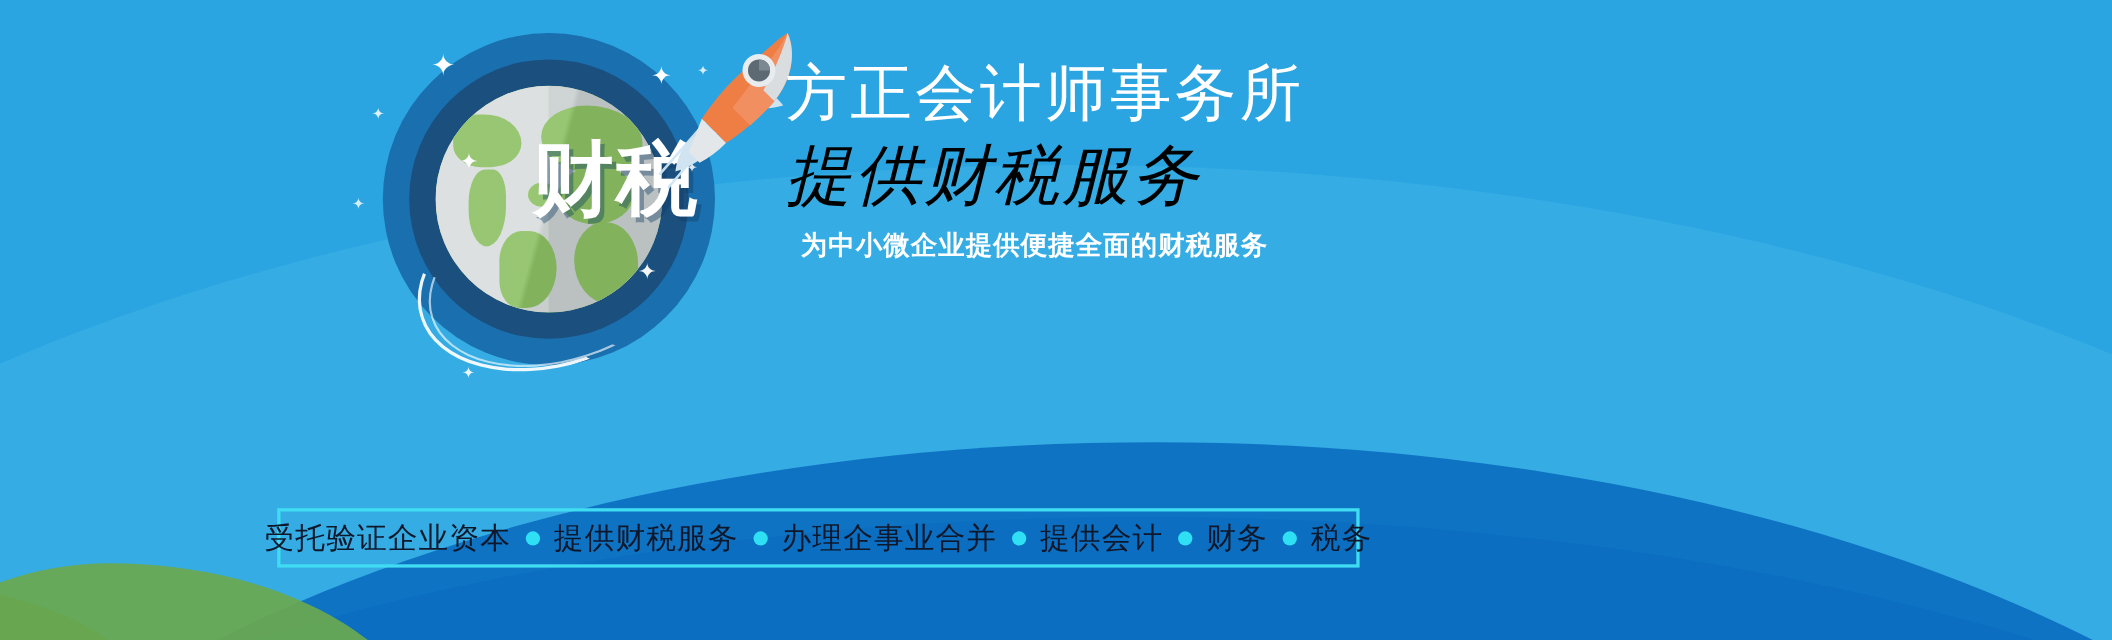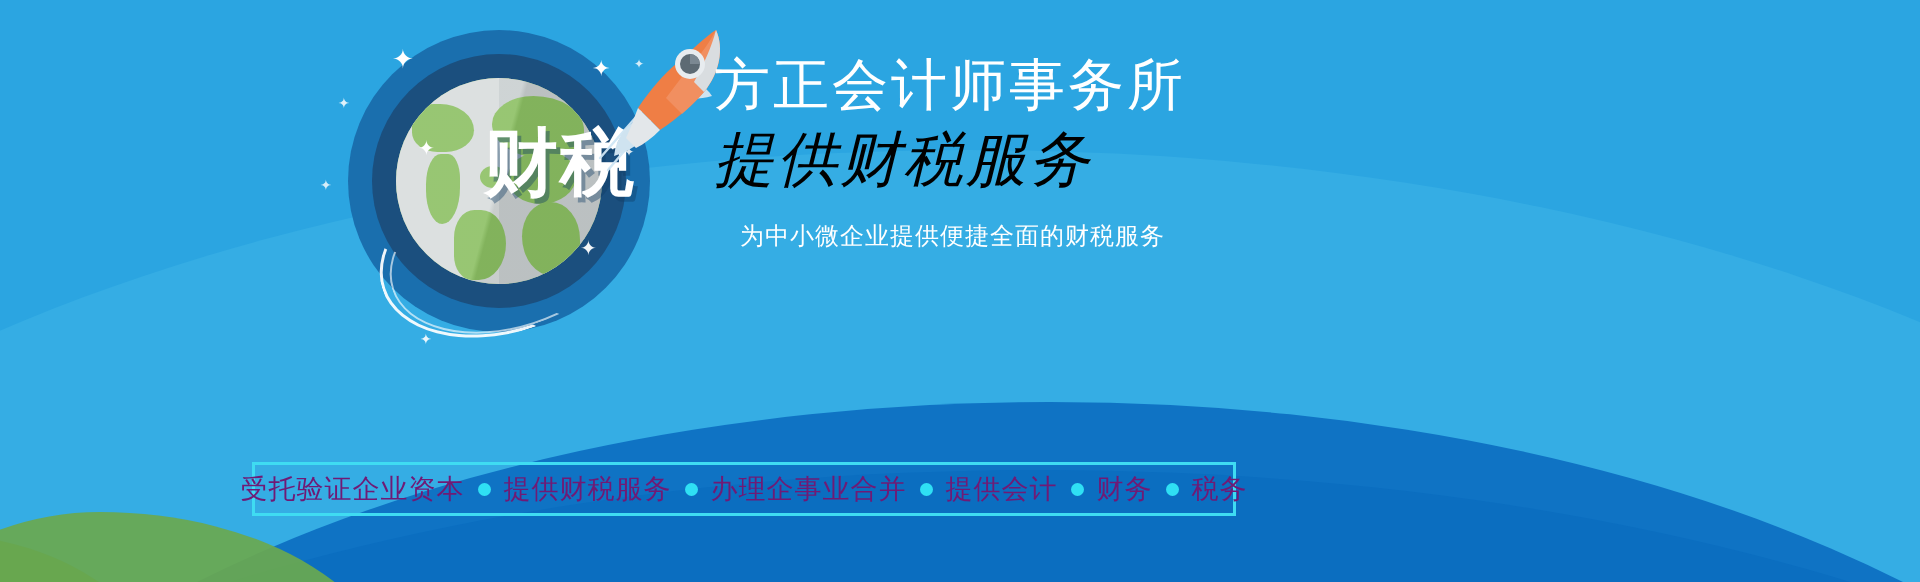--- a/index.html
+++ b/index.html
@@ -228,22 +228,23 @@
     letter-spacing: 2px;
     white-space: nowrap;
     margin: 0;
   }
   .sub {
     font-size: 24px;
     line-height: 44px;
     color: #ffffff;
     letter-spacing: 1px;
     white-space: nowrap;
-    margin: 16px;
+    margin: 4px;
     padding-left: 10px;
+    font-weight: bold;
   }
 
   
   .services {
     position: absolute;
     left: 252px;
     top: 462px;
     width: 984px;
     height: 54px;
     border: 3px solid #3fdcf2;
@@ -253,21 +254,21 @@
     justify-content: center;
   }
   .services-inner {
     display: flex;
     align-items: center;
     gap: 0px;
     white-space: nowrap;
   }
   .svc-item {
     font-size: 27px;
-    color: #701a75;
+    color: #0f172a;
     letter-spacing: 1px;
     line-height: 1;
   }
   .svc-dot {
     display: inline-block;
     width: 13px;
     height: 13px;
     border-radius: 50%;
     background: #2fe0f4;
     margin: 0 13px;

